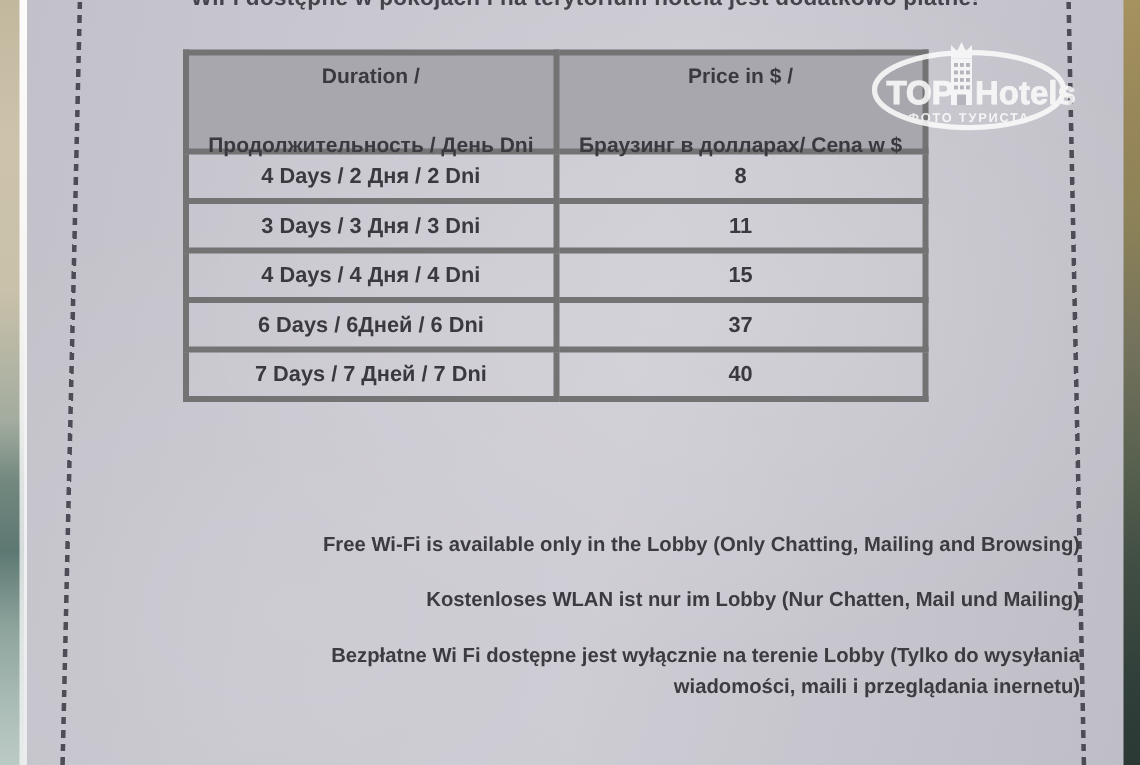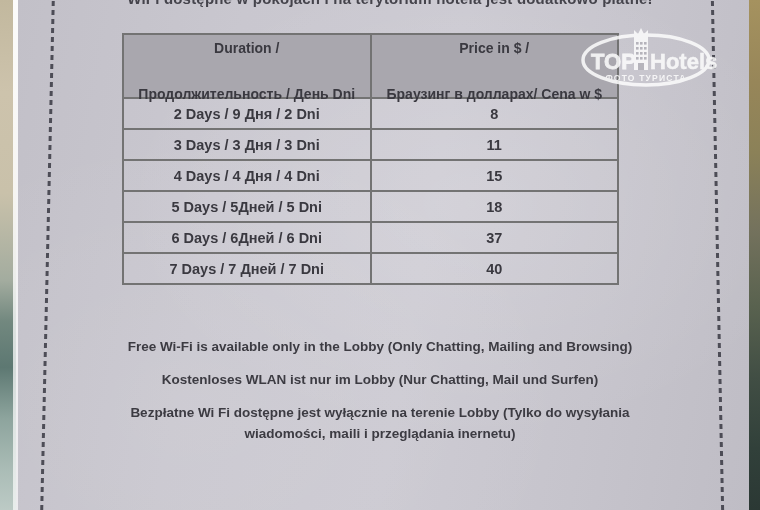--- a/index.html
+++ b/index.html
@@ -49,21 +49,21 @@
     text-align:center; font-weight:bold; font-size:15px; line-height:18px;
     color:#45444c; letter-spacing:0.2px; white-space:nowrap;
   }
 
   
   .price-table {
     position:absolute; left:122px; top:33px; width:497px;
     border-collapse:collapse; table-layout:fixed;
     font-weight:bold; color:#3a3940;
   }
-  .price-table th, .price-table td { border:2px solid #737373; }
+  .price-table th, .price-table td { border:4px solid #737373; }
   .price-table th {
     background:#a9a7ae; height:62px; font-size:14px;
     vertical-align:top; padding:0;
   }
   .hcell {
     height:100%; display:flex; flex-direction:column;
     justify-content:space-between; padding:5px 0 9px;
   }
   .price-table td {
     height:29px; text-align:center; font-size:14.5px;
@@ -72,21 +72,21 @@
 
   
   .watermark { position:absolute; left:580px; top:26px; opacity:0.85; }
 
   
   .footer {
     position:absolute; top:336px; left:40px; right:40px;
     text-align:center; font-weight:bold; font-size:13.5px;
     line-height:21px; color:#3c3b42;
   }
-  .footer p { margin:0 0 12px; }
+  .footer p { margin:16px 0 12px;text-align:right; }
 </style>
 </head>
 <body>
 
 <div class="bg-left"></div>
 <div class="bg-right"></div>
 <div class="paper"></div>
 <div class="paper-highlight"></div>
 <div class="dash dash-left"></div>
 <div class="dash dash-right"></div>
@@ -105,34 +105,30 @@
       <th>
         <div class="hcell">
           <span>Price in $ /</span>
           <span>Браузинг в долларах/ Cena w $</span>
         </div>
       </th>
     </tr>
   </thead>
   <tbody>
     <tr>
-      <td>2 Days / 9 Дня / 2 Dni</td>
+      <td>4 Days / 2 Дня / 2 Dni</td>
       <td>8</td>
     </tr>
     <tr>
       <td>3 Days / 3 Дня / 3 Dni</td>
       <td>11</td>
     </tr>
     <tr>
       <td>4 Days / 4 Дня / 4 Dni</td>
       <td>15</td>
-    </tr>
-    <tr>
-      <td>5 Days / 5Дней / 5 Dni</td>
-      <td>18</td>
     </tr>
     <tr>
       <td>6 Days / 6Дней / 6 Dni</td>
       <td>37</td>
     </tr>
     <tr>
       <td>7 Days / 7 Дней / 7 Dni</td>
       <td>40</td>
     </tr>
   </tbody>
@@ -162,19 +158,19 @@
   </g>
   <text x="70" y="43" font-size="22" font-weight="bold" fill="#fdfdfd" stroke="#fdfdfd" stroke-width="0.5" font-family="Liberation Sans, sans-serif">Hotels</text>
   <text x="66" y="55" font-size="8.5" font-weight="bold" letter-spacing="1.2" text-anchor="middle" fill="#fdfdfd" font-family="Liberation Sans, sans-serif">ФОТО ТУРИСТА</text>
 </svg>
 
 <div class="footer">
   <p>
     <span>Free Wi-Fi is available only in the Lobby (Only Chatting, Mailing and Browsing)</span>
   </p>
   <p>
-    <span>Kostenloses WLAN ist nur im Lobby (Nur Chatting, Mail und Surfen)</span>
+    <span>Kostenloses WLAN ist nur im Lobby (Nur Chatten, Mail und Mailing)</span>
   </p>
   <p>
     <span>Bezpłatne Wi Fi dostępne jest wyłącznie na terenie Lobby (Tylko do wysyłania</span><br>
     <span>wiadomości, maili i przeglądania inernetu)</span>
   </p>
 </div>
 
 </body></html>

